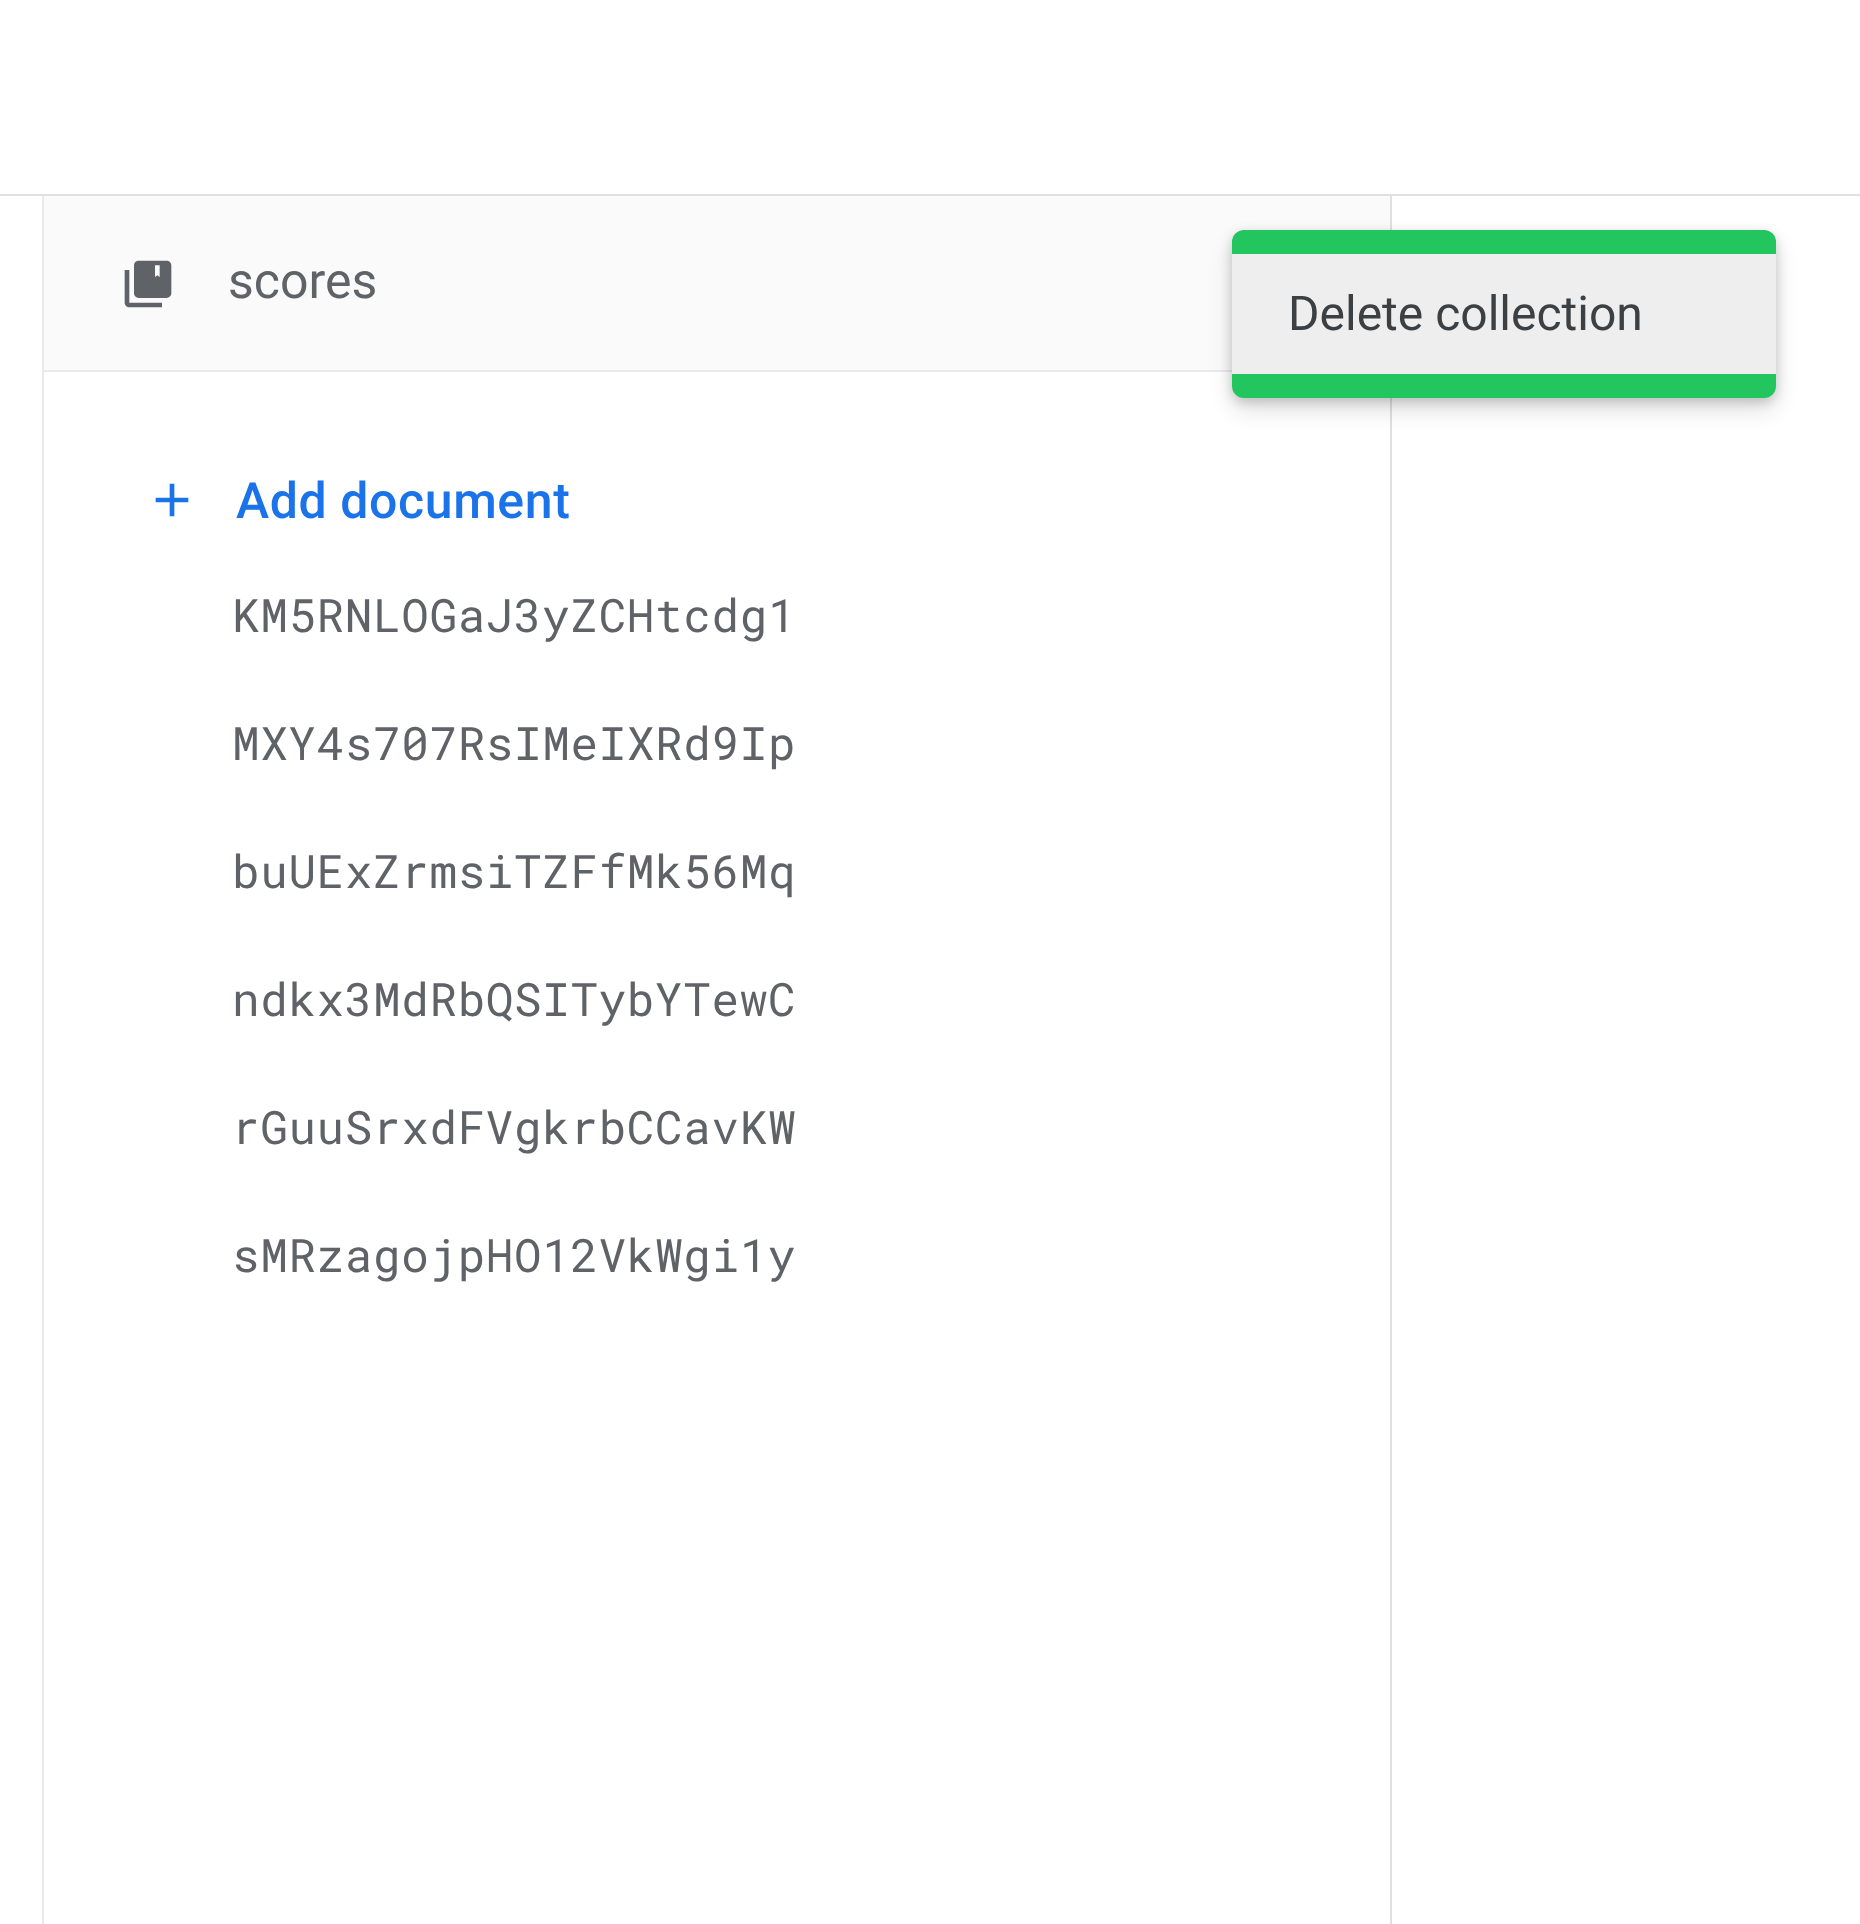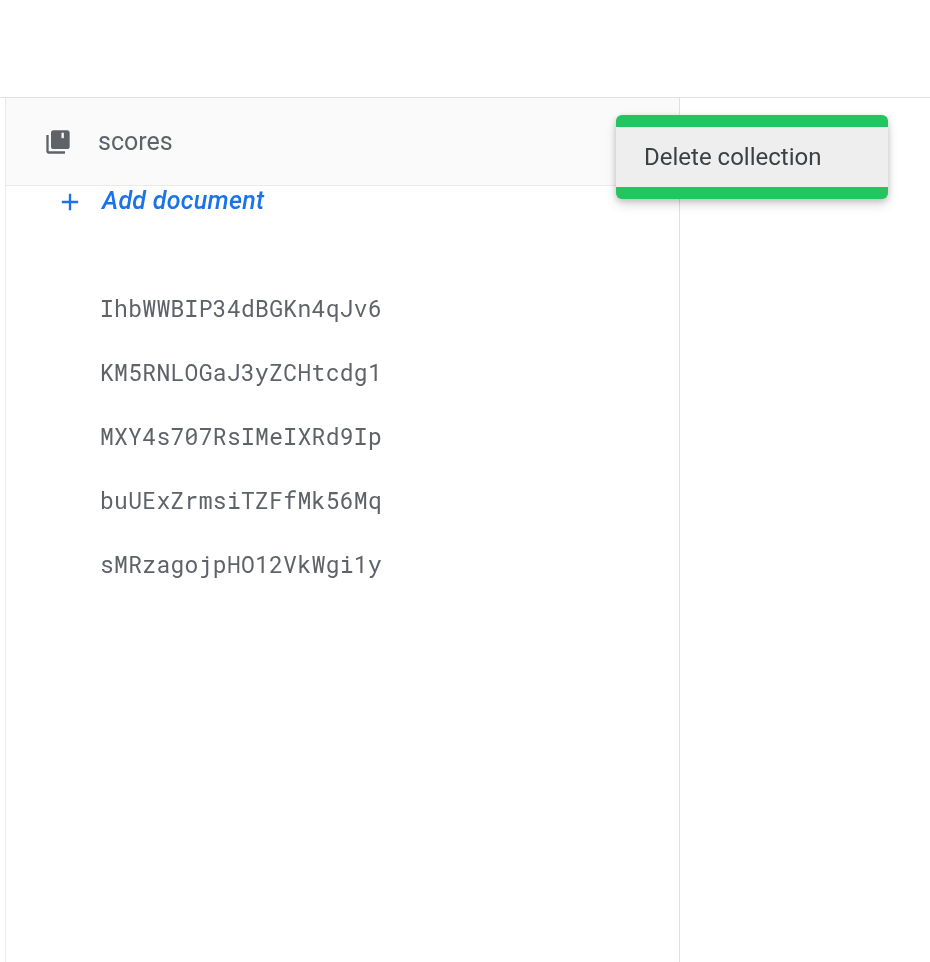--- a/index.html
+++ b/index.html
@@ -16,20 +16,21 @@
       overflow: hidden;
     }
     .top-spacer {
       height: 98px;
       background: #fff;
       border-bottom: 1px solid #e0e0e0;
     }
     .main-container {
       display: flex;
       height: calc(100% - 98px);
+      margin-left: 16px;
     }
     .left-edge {
       width: 6px;
       background: #fff;
       border-right: 1px solid #e8eaed;
     }
     .collection-panel {
       width: 674px;
       border-right: 1px solid #e0e0e0;
       background: #fff;
@@ -64,24 +65,23 @@
       height: 40px;
       display: flex;
       align-items: center;
       justify-content: center;
       color: #5f6368;
       cursor: pointer;
     }
     .add-document-row {
       height: 80px;
       display: flex;
-      align-items: flex-start;
+      align-items: flex-end;
       padding: 0 0 0 48px;
       cursor: pointer;
-      font-style: italic;
     }
     .add-icon {
       width: 32px;
       height: 32px;
       display: flex;
       align-items: center;
       justify-content: center;
       color: #1a73e8;
       margin-right: 16px;
     }
@@ -160,31 +160,34 @@
     <div class="add-document-row">
       <span class="add-icon">
         <svg width="28" height="28" viewBox="0 0 24 24" fill="currentColor">
           <path d="M19 13h-6v6h-2v-6H5v-2h6V5h2v6h6v2z"></path>
         </svg>
       </span>
       <span class="add-document-label">Add document</span>
     </div>
 
     <div class="document-list">
-    <div class="document-item">
-          <span class="document-id">IhbWWBIP34dBGKn4qJv6</span>
-        </div>
         <div class="document-item">
           <span class="document-id">KM5RNLOGaJ3yZCHtcdg1</span>
         </div>
         <div class="document-item">
           <span class="document-id">MXY4s707RsIMeIXRd9Ip</span>
         </div>
         <div class="document-item">
           <span class="document-id">buUExZrmsiTZFfMk56Mq</span>
+        </div>
+        <div class="document-item">
+          <span class="document-id">ndkx3MdRbQSITybYTewC</span>
+        </div>
+        <div class="document-item">
+          <span class="document-id">rGuuSrxdFVgkrbCCavKW</span>
         </div>
         <div class="document-item">
           <span class="document-id">sMRzagojpHO12VkWgi1y</span>
         </div>
       </div>
   </div>
 
   <div class="right-panel"></div>
 </div>
 

